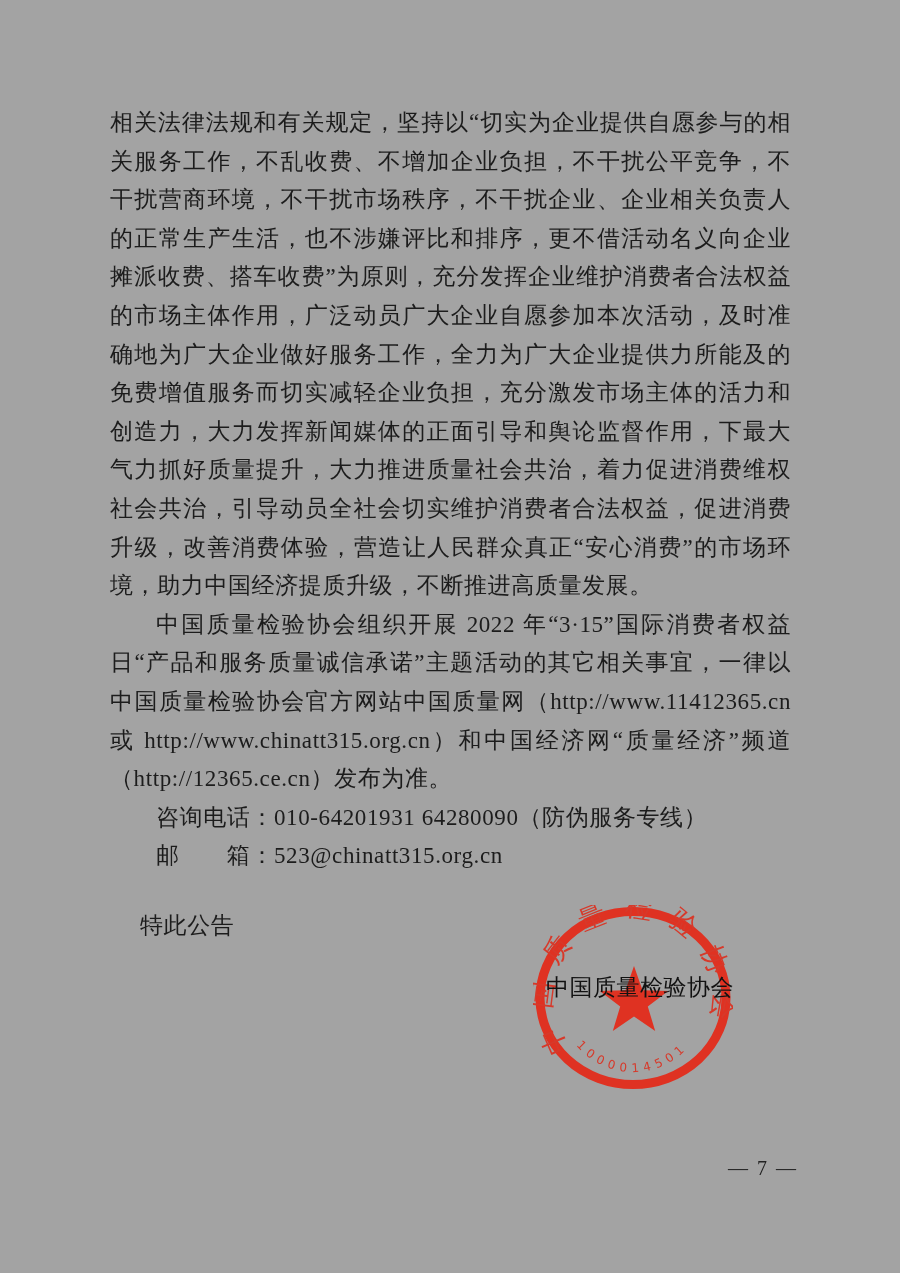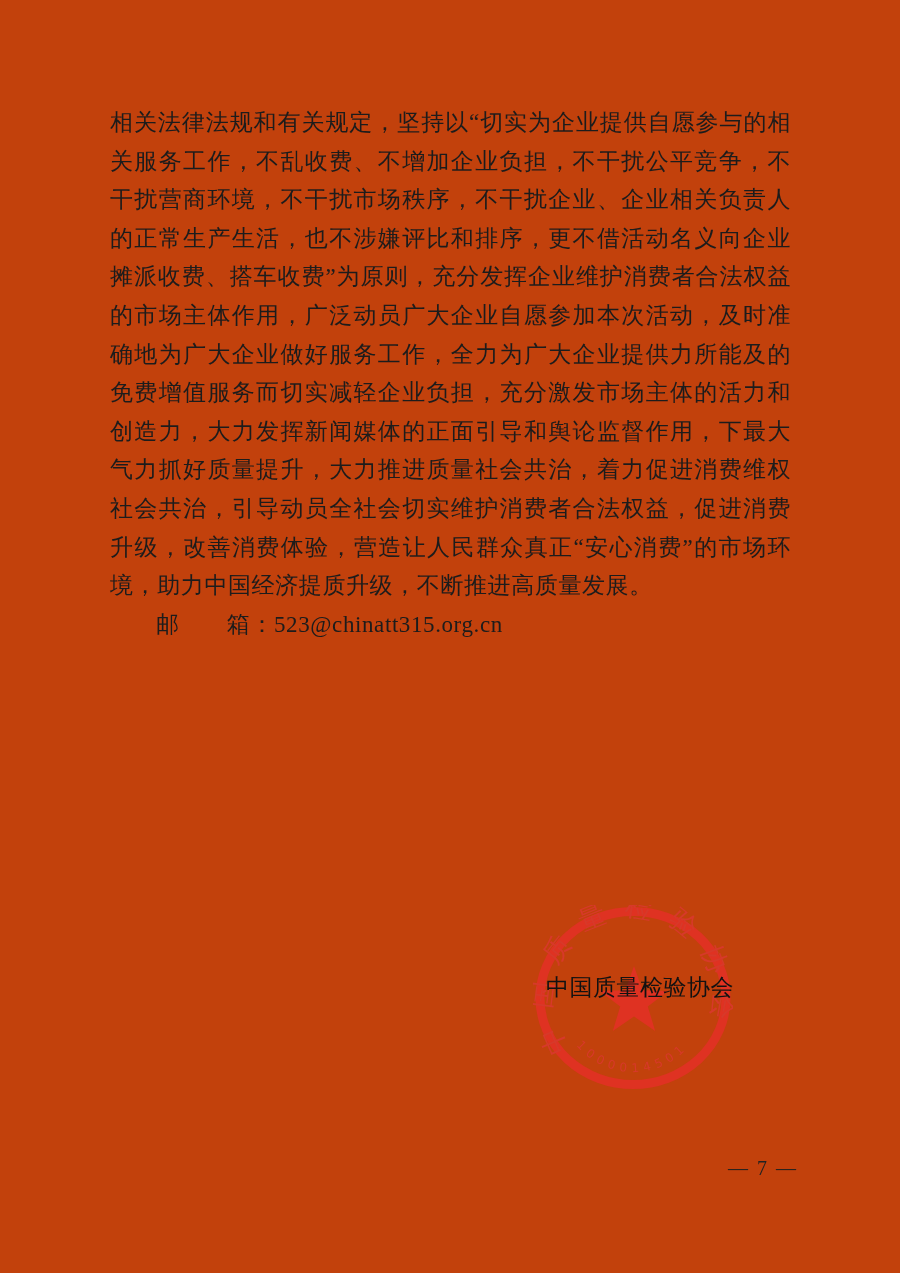--- a/index.html
+++ b/index.html
@@ -1,21 +1,21 @@
 <!DOCTYPE html>
 <html><head>
 <meta charset="utf-8">
 <style>
   * { box-sizing: border-box; }
   html, body { margin: 0; padding: 0; background: #ffffff; }
   .page {
     position: relative;
     width: 900px;
     height: 1273px;
-    background: #c2410c;
+    background: #a3a3a3;
     overflow: hidden;
     font-family: "Liberation Serif", "DejaVu Serif", serif;
     color: #1c1c1c;
   }
   .content {
     position: absolute;
     left: 110px;
     top: 104px;
     width: 681px;
   }
@@ -70,21 +70,24 @@
     white-space: nowrap;
   }
 </style>
 </head>
 <body>
 
 <div class="page">
 
   <div class="content">
     <p class="body-text">相关法律法规和有关规定，坚持以“切实为企业提供自愿参与的相关服务工作，不乱收费、不增加企业负担，不干扰公平竞争，不干扰营商环境，不干扰市场秩序，不干扰企业、企业相关负责人的正常生产生活，也不涉嫌评比和排序，更不借活动名义向企业摊派收费、搭车收费”为原则，充分发挥企业维护消费者合法权益的市场主体作用，广泛动员广大企业自愿参加本次活动，及时准确地为广大企业做好服务工作，全力为广大企业提供力所能及的免费增值服务而切实减轻企业负担，充分激发市场主体的活力和创造力，大力发挥新闻媒体的正面引导和舆论监督作用，下最大气力抓好质量提升，大力推进质量社会共治，着力促进消费维权社会共治，引导动员全社会切实维护消费者合法权益，促进消费升级，改善消费体验，营造让人民群众真正“安心消费”的市场环境，助力中国经济提质升级，不断推进高质量发展。</p>
+    <p class="body-text indent2">中国质量检验协会组织开展 2022 年“3·15”国际消费者权益日“产品和服务质量诚信承诺”主题活动的其它相关事宜，一律以中国质量检验协会官方网站中国质量网（http://www.11412365.cn 或 http://www.chinatt315.org.cn）和中国经济网“质量经济”频道（http://12365.ce.cn）发布为准。</p>
+    <p class="body-text indent2">咨询电话：010-64201931 64280090（防伪服务专线）</p>
     <p class="body-text indent2">邮　　箱：523@chinatt315.org.cn</p>
+    <p class="body-text closing">特此公告</p>
   </div>
 
   <div class="seal">
     <svg width="200" height="186" viewBox="-100 -93 200 186">
       <defs>
         <path id="sealArcTop" d="M -62,52 A 80.9,80.9 0 1 1 62,52" fill="none"></path>
         <path id="sealArcBottom" d="M -58,46 A 74,74 0 0 0 58,46" fill="none"></path>
       </defs>
       <ellipse cx="0" cy="0" rx="93" ry="86.5" fill="none" stroke="#df3222" stroke-width="9"></ellipse>
       <polygon points="0,-36 8.5,-11.7 34.2,-11.1 13.8,4.5 21.2,29.1 0,14.5 -21.2,29.1 -13.8,4.5 -34.2,-11.1 -8.5,-11.7" transform="translate(1,4)" fill="#df3222"></polygon>

